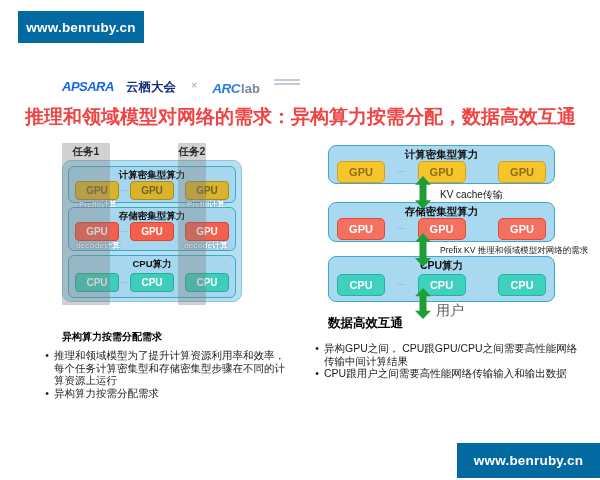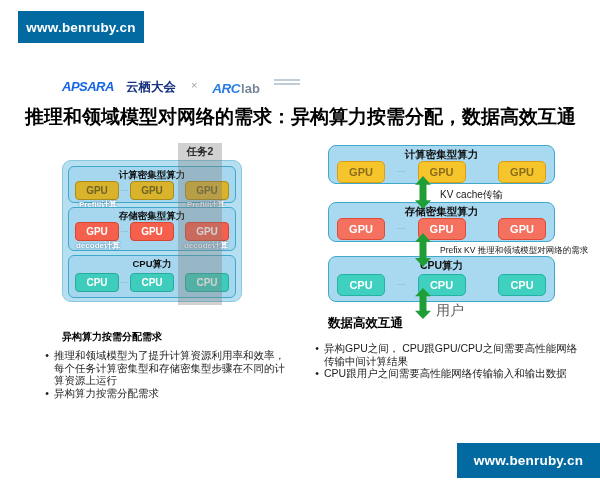--- a/index.html
+++ b/index.html
@@ -16,21 +16,21 @@
   .hdr{position:absolute;left:38px;top:79px;height:20px;display:flex;align-items:flex-start;gap:11px;margin-left:24px;}
   .logo-apsara{color:#1565e8;font-weight:800;font-style:italic;font-size:13px;letter-spacing:-.5px;}
   .logo-yunqi{color:#15317e;font-weight:700;font-size:12.5px;margin-left:1px;}
   .logo-x{color:#9aa4ad;font-size:11px;margin:0 4px;}
   .logo-arc{color:#2a7de1;font-weight:800;font-size:13.5px;font-style:italic;letter-spacing:-.5px;}
   .logo-lab{color:#76879a;font-weight:600;font-size:13px;margin-left:1px;}
   .logo-fine{display:flex;flex-direction:column;gap:2px;margin-left:3px;}
   .logo-fine i{display:block;width:26px;height:2px;background:#c2ccd4;}
 
   .title{position:absolute;left:25px;top:104px;width:560px;font-size:19px;font-weight:800;
-         color:#000000;white-space:nowrap;letter-spacing:0;}
+         color:#ef4444;white-space:nowrap;letter-spacing:0;}
 
   
   .ldiag{position:absolute;left:62px;top:143px;width:180px;height:170px;}
   .lbox{position:absolute;left:0;top:17px;width:180px;height:142px;background:#b6e0f2;
         border:1px solid #8ac6de;border-radius:9px;box-sizing:border-box;}
   .sec{position:absolute;left:5px;width:168px;background:#a6d7ee;border:1px solid #3fa9c9;
        border-radius:6px;box-sizing:border-box;}
   .sec-t{text-align:center;font-size:9.5px;font-weight:700;color:#101010;margin-top:2px;line-height:11px;}
   .row{display:flex;align-items:center;justify-content:space-between;padding:1px 6px 0 6px;}
   .chip{width:44px;height:19px;border-radius:4px;display:flex;align-items:center;justify-content:center;
@@ -44,21 +44,21 @@
   .sub{width:60px;font-size:8px;font-weight:700;color:#ffffff;text-align:center;
        text-shadow:0 0 2px rgba(20,80,130,.8);line-height:9px;}
   .sub.mid{visibility:hidden;}
   .ls1{top:5px;height:37px;}
   .ls2{top:46px;height:44px;}
   .ls3{top:94px;height:43px;}
   .band{position:absolute;top:0;height:162px;background:rgba(122,122,122,.35);z-index:5;
         pointer-events:none;text-align:center;}
   .band-lbl{font-size:10.5px;font-weight:600;color:#2b2b2b;margin-top:2px;}
   .band1{left:0;width:48px;}
-  .band2{left:116px;width:44px;}
+  .band2{left:116px;width:28px;}
 
   
   .rdiag{position:absolute;left:328px;top:145px;width:227px;height:185px;}
   .rsec{position:absolute;left:0;width:227px;background:#a9d9f0;border:1.5px solid #3fa9c9;
         border-radius:8px;box-sizing:border-box;}
   .rsec .sec-t{font-size:10.5px;margin-top:3px;}
   .rrow{display:flex;align-items:center;justify-content:space-between;padding:1px 8px 0 8px;}
   .rchip{width:48px;height:22px;border-radius:5px;display:flex;align-items:center;justify-content:center;
          font-size:11px;font-weight:700;box-sizing:border-box;}
   .r-yl{background:#f6c52b;border:1.5px solid #dd9d12;color:#8a6d1a;}
@@ -149,20 +149,23 @@
         <div class="row" style="margin-top:3px;">
           <div class="chip cpu-tl">CPU</div>
           <span class="dots">···</span>
           <div class="chip cpu-tl">CPU</div>
           <span class="dots ghost">···</span>
           <div class="chip cpu-tl">CPU</div>
         </div>
       </div>
     </div>
 
+    <div class="band band1">
+      <div class="band-lbl">任务1</div>
+    </div>
     <div class="band band2">
       <div class="band-lbl">任务2</div>
     </div>
   </div>
 
   <div class="rdiag">
 
     <div class="rsec rs1">
       <div class="sec-t">计算密集型算力</div>
       <div class="rrow">

